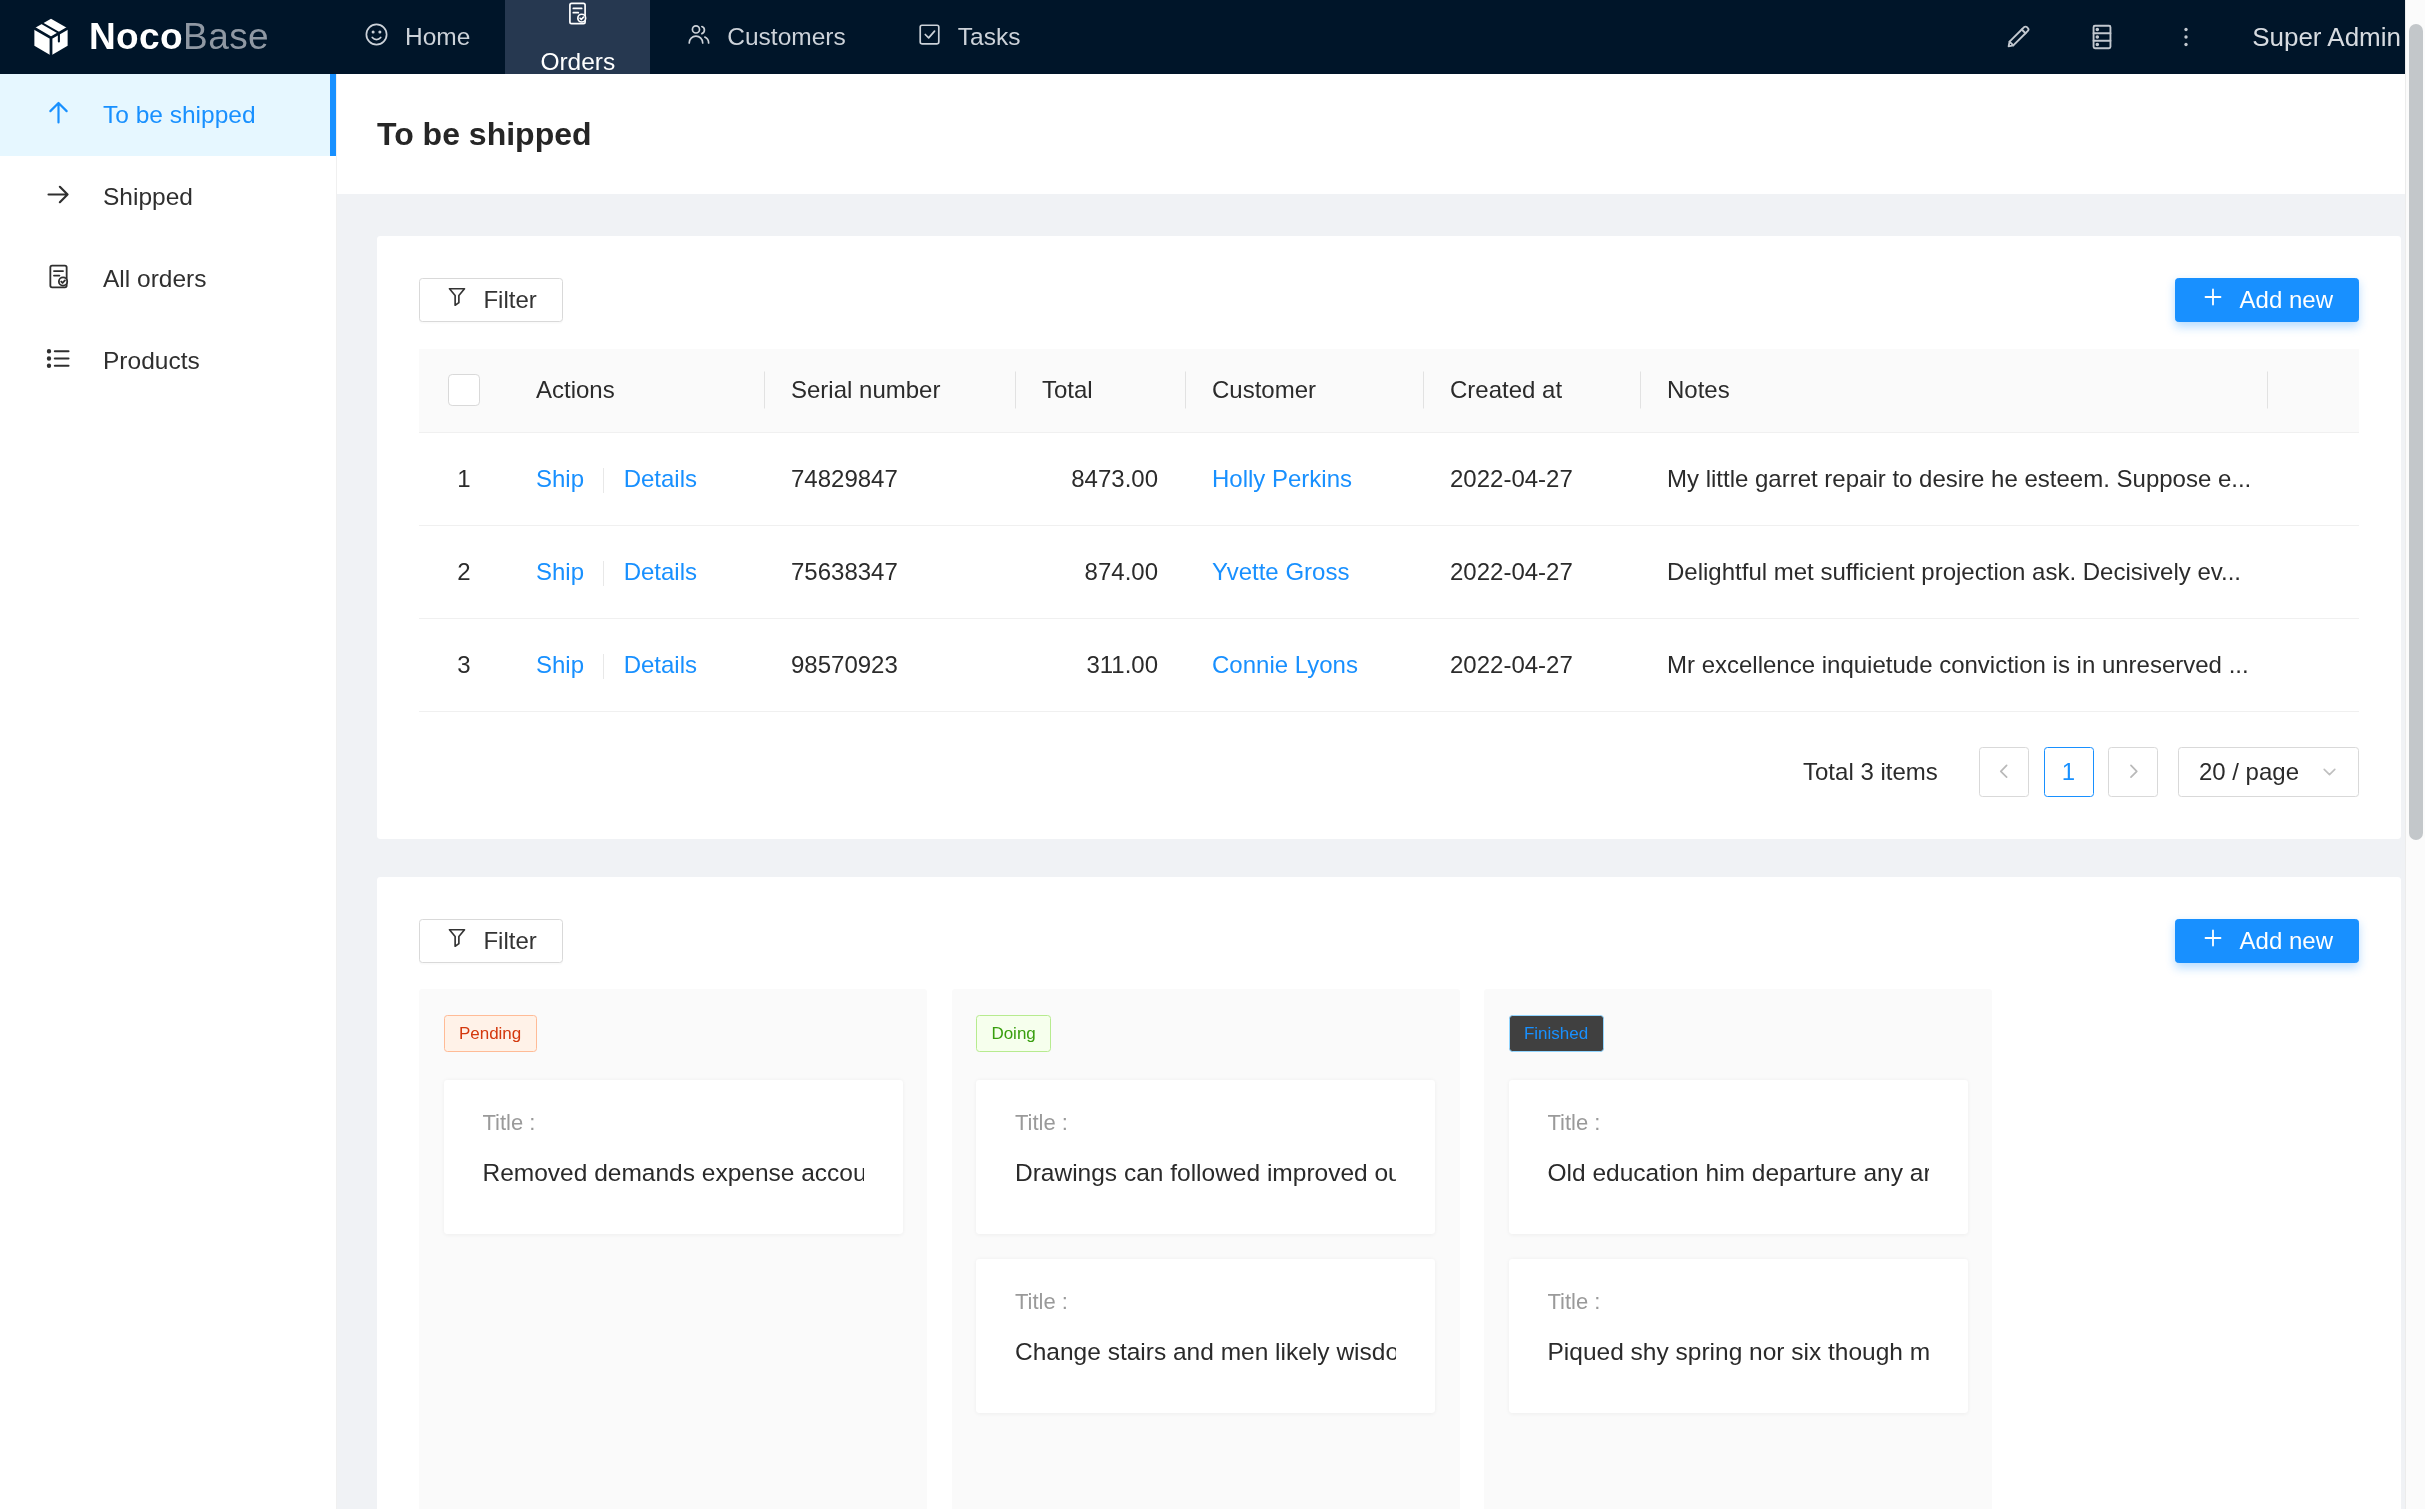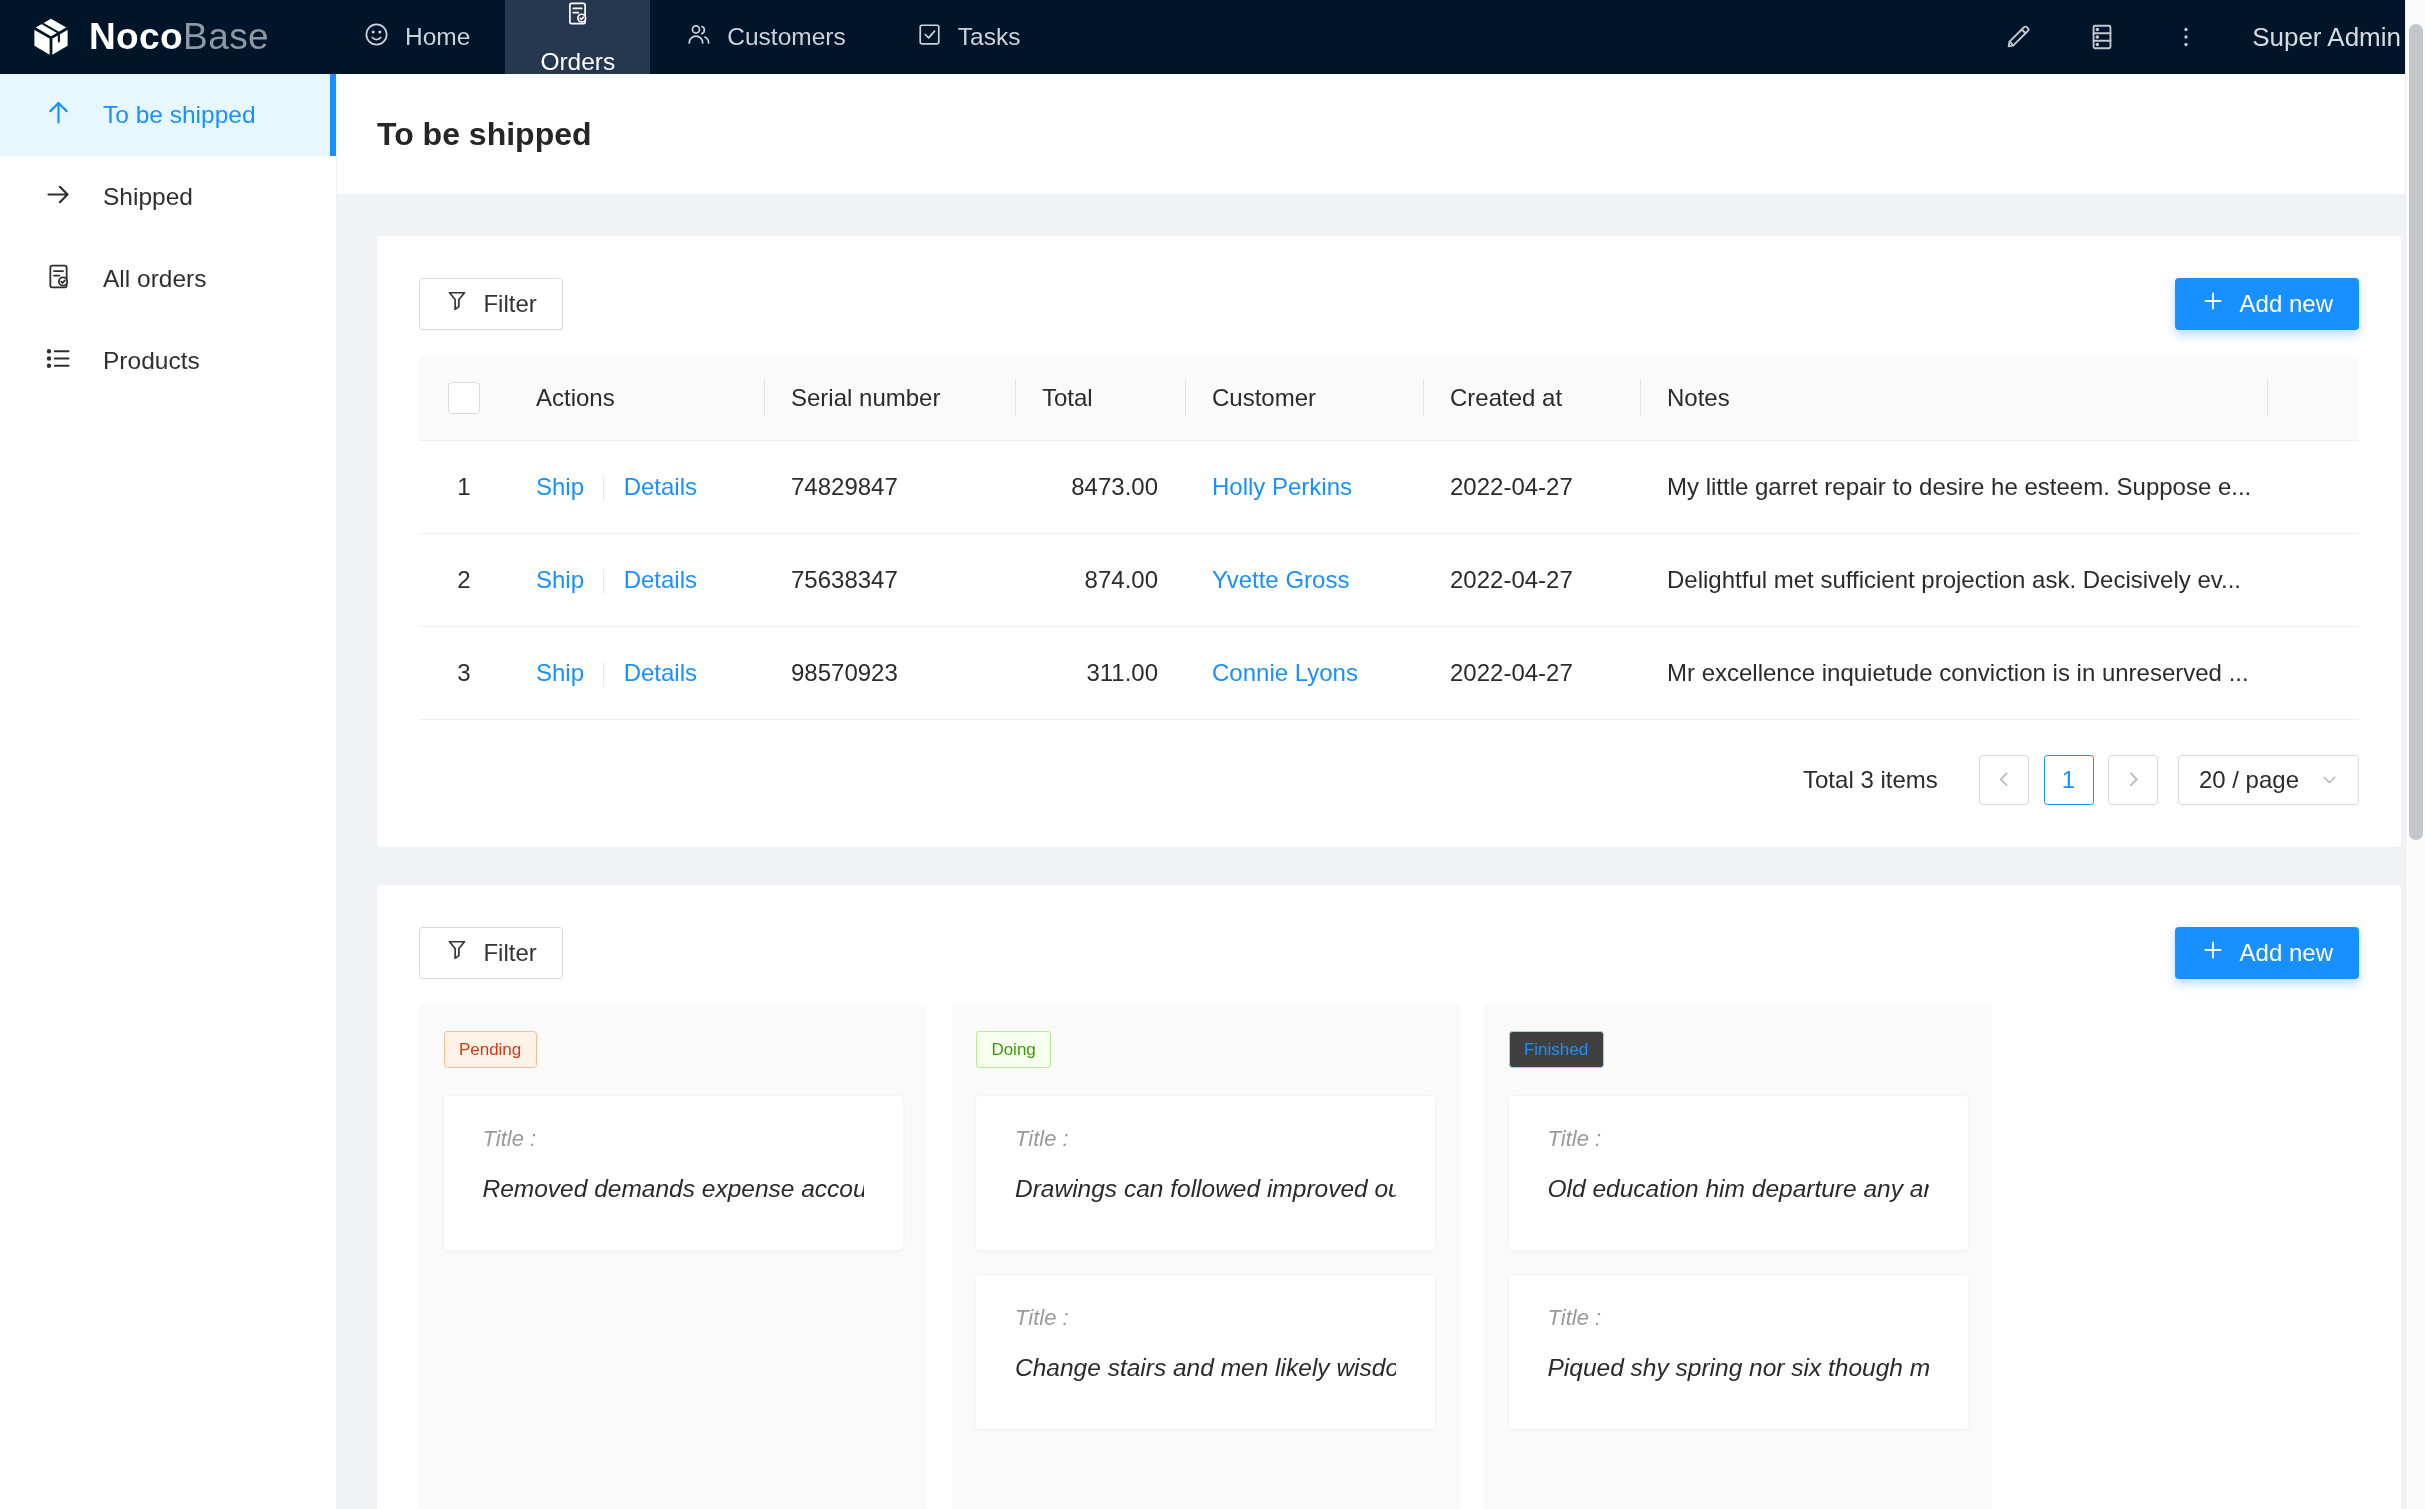--- a/index.html
+++ b/index.html
@@ -33,21 +33,21 @@
 
   .main{flex:1;display:flex;flex-direction:column;min-width:0;background:var(--page-bg);}
   .page-header{height:120px;background:#ffffff;display:flex;align-items:center;padding-left:40px;flex:none;}
   .page-title{font-size:32px;font-weight:600;color:#262626;}
   .content{flex:1;padding:42px 25px 0 40px;overflow:hidden;}
 
   .card{background:#ffffff;border-radius:3.4px;padding:42px;box-sizing:border-box;}
   .card-tasks{margin-top:38px;height:693px;}
 
   .toolbar{display:flex;justify-content:space-between;align-items:center;}
-  .btn{height:52px;display:inline-flex;align-items:center;gap:14.4px;padding:0 25px;font-size:24px;
+  .btn{height:44px;display:inline-flex;align-items:center;gap:14.4px;padding:0 25px;font-size:24px;
        border:0.8px solid #d9d9d9;border-radius:3.4px;background:#fff;color:#333;cursor:pointer;
        box-shadow:0 1.7px 0 rgba(0,0,0,.02);}
   .btn-primary{background:var(--accent);border-color:var(--accent);color:#fff;
        box-shadow:0 4.2px 10px rgba(24,144,255,.3);}
 
   
   .table-wrap{margin-top:27px;}
   table{width:100%;border-collapse:collapse;font-size:24px;color:#2b2b2b;table-layout:fixed;}
   thead th{background:#fafafa;height:83px;font-weight:500;text-align:left;padding:0 0 0 27px;
            position:relative;border-bottom:0.8px solid #f0f0f0;box-sizing:border-box;}
@@ -73,21 +73,21 @@
              padding:0 20px;background:#fff;margin-left:20px;cursor:pointer;box-sizing:border-box;color:#2b2b2b;}
   .pg-select .chev{color:#bfbfbf;display:flex;}
 
   
   .kanban{display:flex;gap:24.5px;margin-top:26px;align-items:flex-start;}
   .kcol{width:508px;background:#fafafa;border-radius:3.4px;padding:26px 24.5px;box-sizing:border-box;
         height:524px;flex-shrink:0;}
   .ktag{display:inline-block;font-size:17px;line-height:1;padding:9.3px 14.4px;border:0.8px solid;border-radius:3.4px;
         background:#fff;}
   .kcard{margin-top:28px;background:#fff;border-radius:3.4px;padding:30px 39px;box-sizing:border-box;height:154px;
-         box-shadow:0 0.8px 4.2px rgba(0,0,0,.05);cursor:pointer;overflow:hidden;font-style:italic;}
+         box-shadow:0 0.8px 4.2px rgba(0,0,0,.05);cursor:pointer;overflow:hidden;}
   .kcard + .kcard{margin-top:24.5px;}
   .klabel{color:#9a9a9a;font-size:22px;}
   .kvalue{margin-top:23px;font-size:24.5px;color:#2a2a2a;white-space:nowrap;overflow:hidden;}
 
   
   .scrollbar{position:absolute;top:0;right:0;width:21px;height:100%;background:#fbfbfb;border-left:0.8px solid #ececec;box-sizing:border-box;}
   .scroll-thumb{position:absolute;left:3.4px;top:24px;width:13.5px;height:816px;border-radius:7.6px;background:#c3c7ca;cursor:pointer;}
 
   svg{stroke-linecap:round;stroke-linejoin:round;}
 </style>

